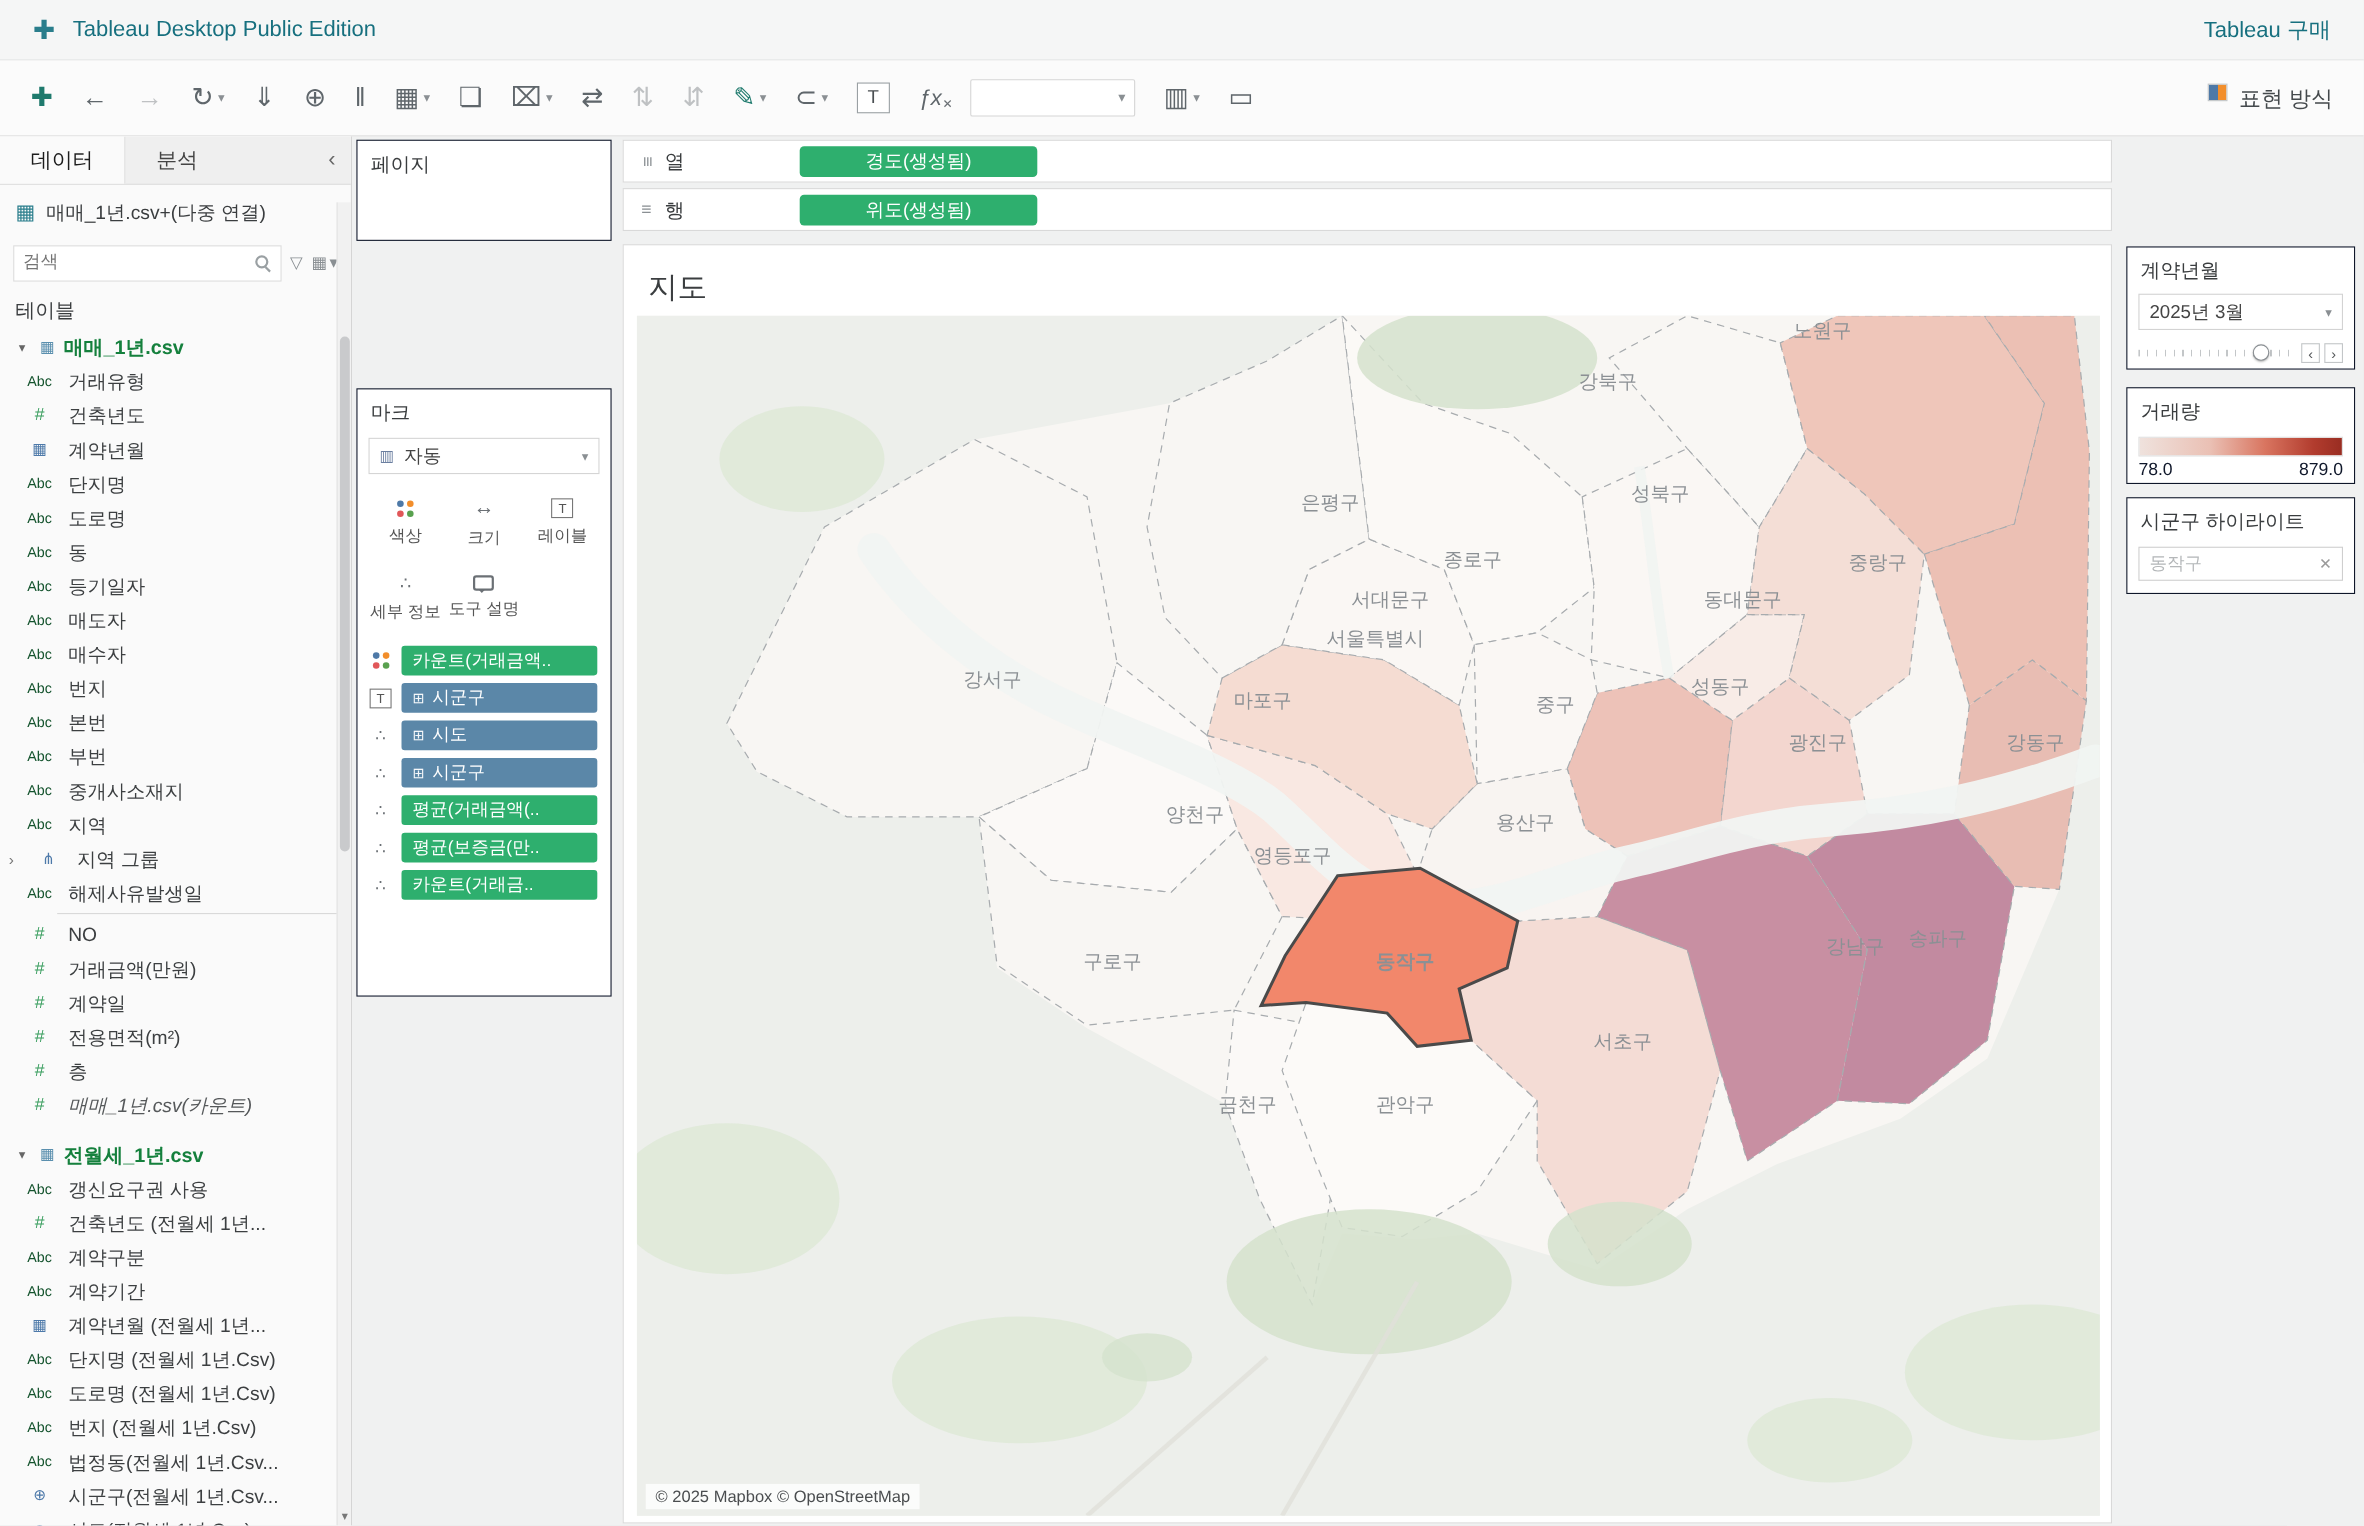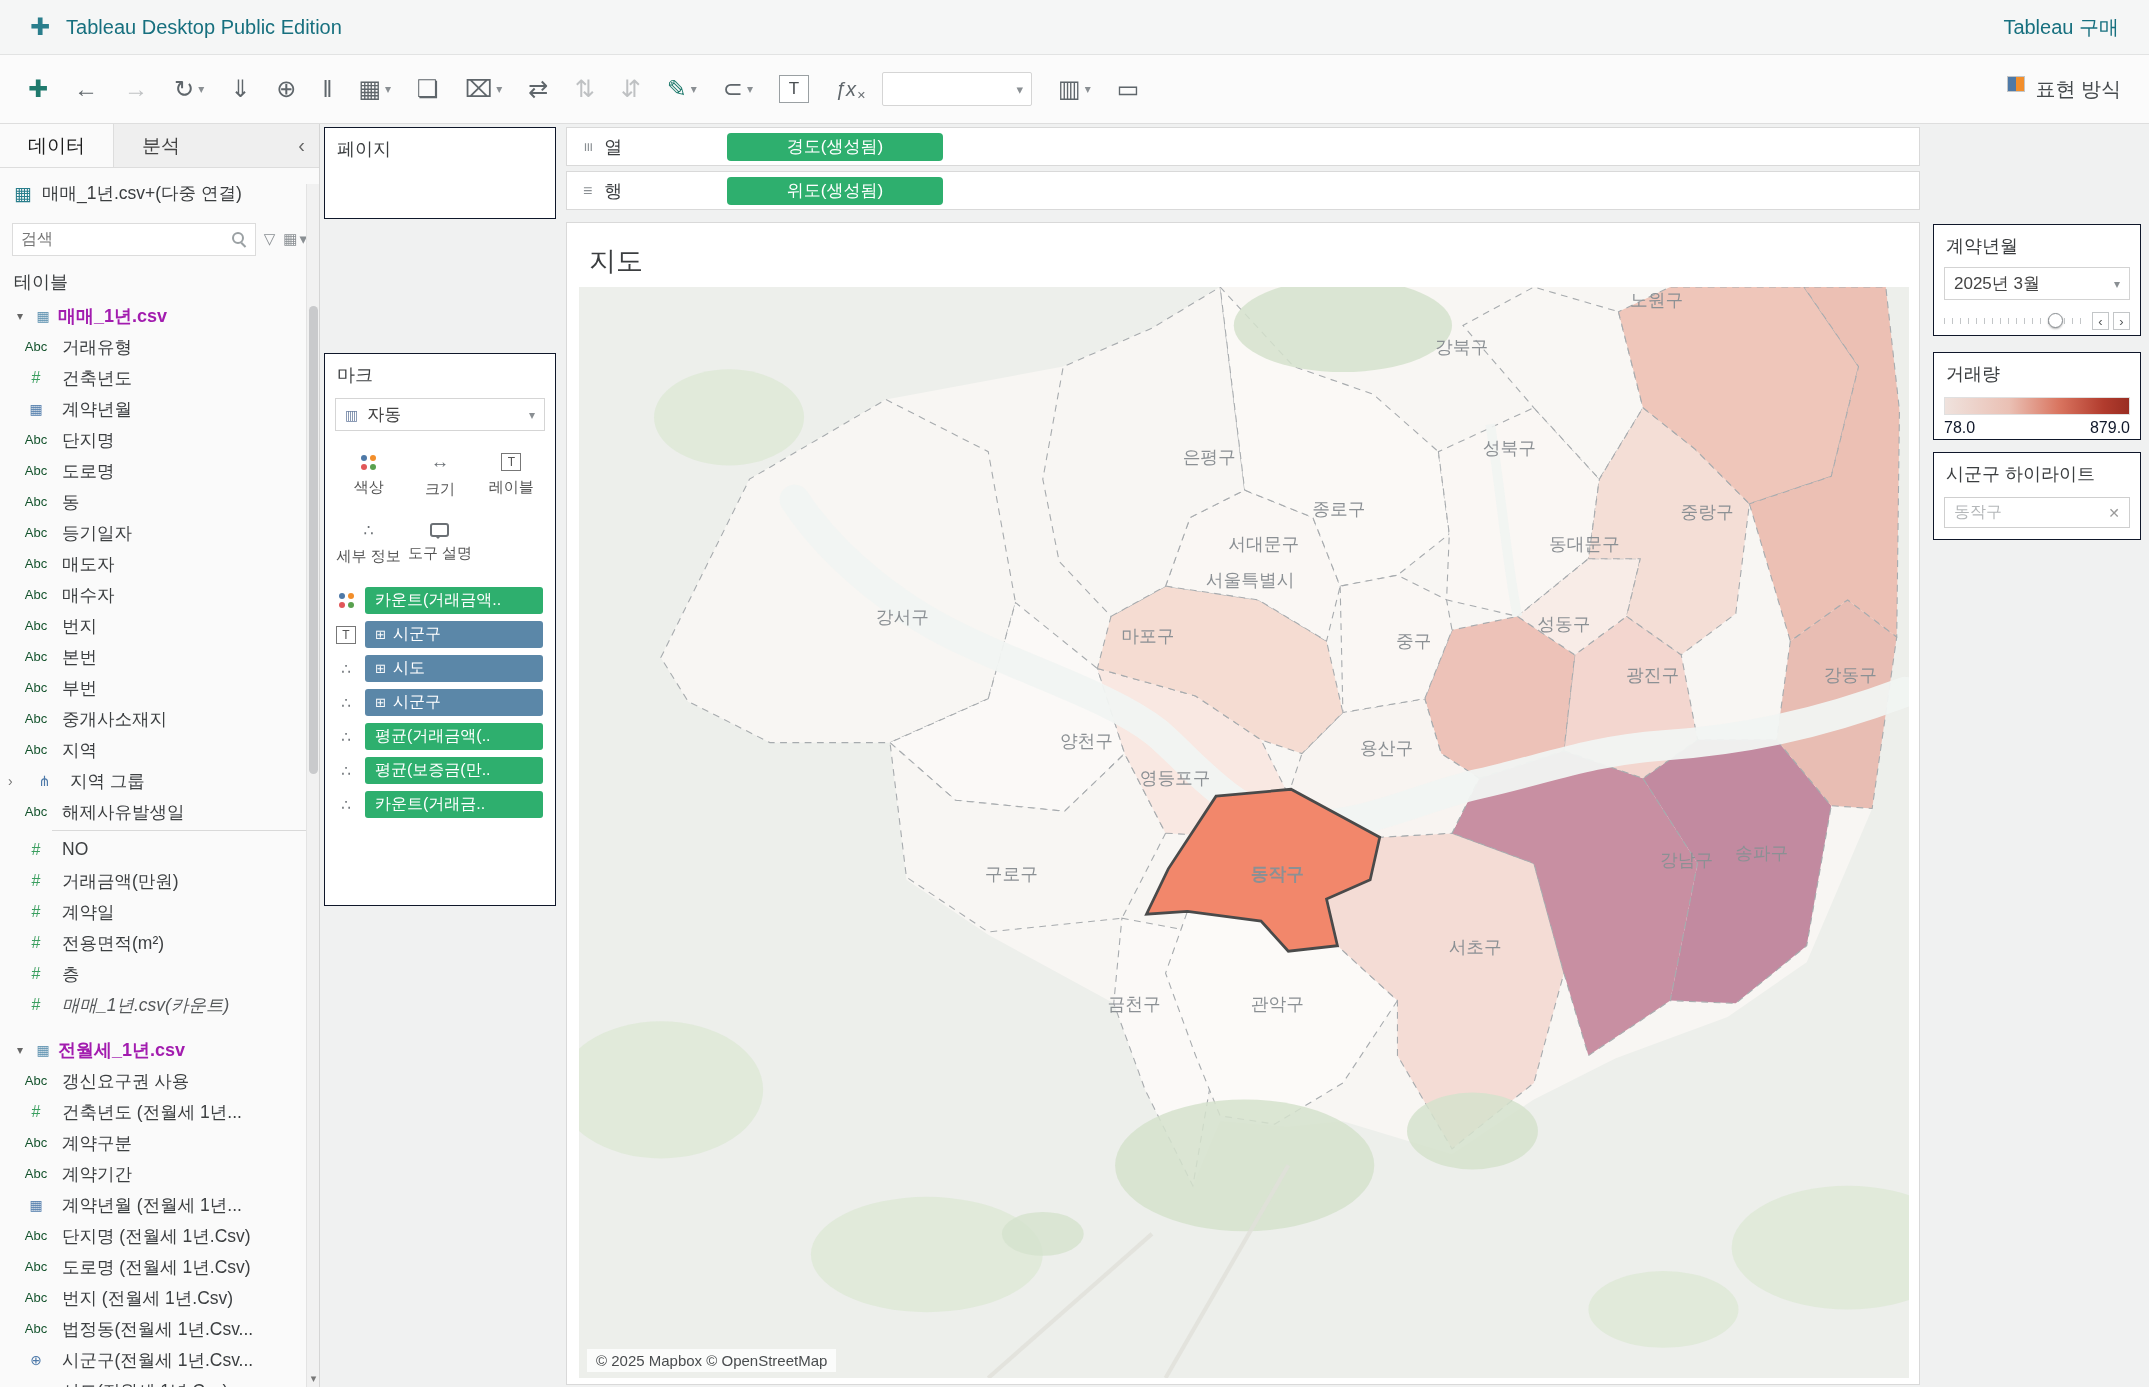--- a/index.html
+++ b/index.html
@@ -44,21 +44,21 @@
   .tables-label{padding:10px 14px 4px;font-size:18px;color:#3a3d3f;height:38px}
   .fieldlist{position:relative;padding-left:4px}
   .frow{display:flex;align-items:center;height:31px;padding:0 10px 0 14px;gap:8px;cursor:pointer;white-space:nowrap}
   .fi{width:36px;flex:none;display:inline-flex;justify-content:center;font-size:15px}
   .fi.abc{color:#14532d;font-size:13px}
   .fi.num{color:#3a9e5f;font-size:16px}
   .fi.date,.fi.globe,.fi.group{color:#4d79a9;font-size:14px}
   .fname{font-size:17.5px;color:#3c3f41;overflow:hidden;text-overflow:ellipsis}
   .frow.it .fname{font-style:italic;color:#55585a}
   .thead{gap:4px;padding-left:8px;margin-top:2px}
-  .thead .fname{font-weight:bold;font-size:18px;color:#a21caf}
+  .thead .fname{font-weight:bold;font-size:18px;color:#15803d}
   .hcaret{color:#666;font-size:12px;width:16px;text-align:center}
   .tblico{color:#5a8fae;font-size:14px;width:22px;text-align:center}
   .exp{color:#777;font-size:14px;width:10px;margin-left:-10px}
   .fdivider{height:1px;background:#d9d9d9;margin:3px 12px 3px 48px}
   .thead.second{margin-top:14px}
   .sb-scroll{position:absolute;right:0;top:60px;bottom:0;width:13px;background:#f1f1f1;border-left:1px solid #e3e3e3}
   .sb-thumb{position:absolute;top:122px;height:468px;left:2px;width:9px;background:#c9cacc;border-radius:5px;cursor:pointer}
   .sb-down{position:absolute;bottom:2px;left:0;width:13px;text-align:center;color:#777;font-size:11px;cursor:pointer}
 
   

